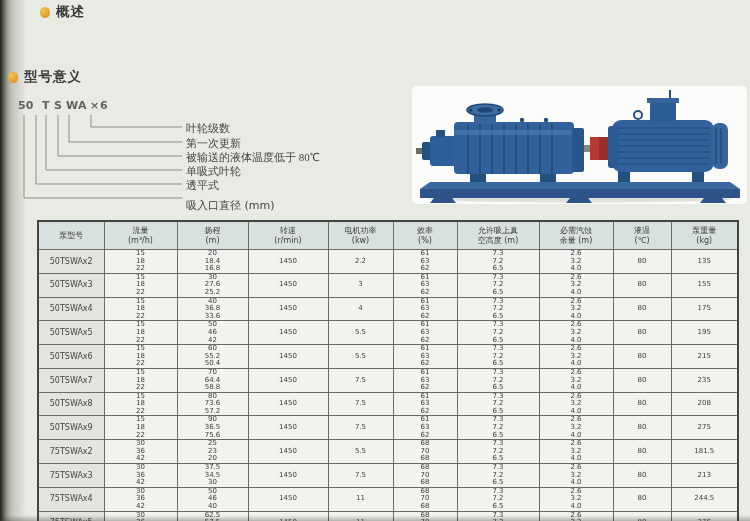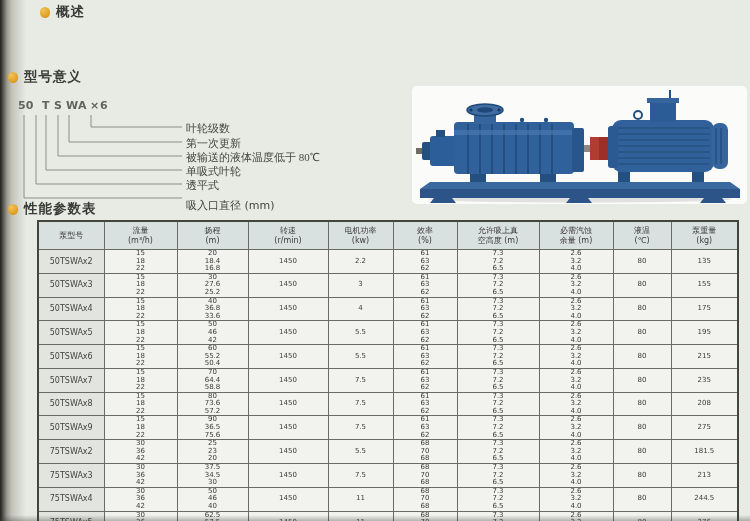--- a/index.html
+++ b/index.html
@@ -198,24 +198,20 @@
           <line x1="309" y1="42" x2="309" y2="78"></line>
         </g>
 
       <rect x="238" y="15" width="26" height="21" fill="#2c5c95"></rect>
       <rect x="235" y="12" width="32" height="5" fill="#35659c"></rect>
       <circle cx="226" cy="29" r="4" fill="none" stroke="#24507f" stroke-width="2"></circle>
       <line x1="258" y1="4" x2="258" y2="12" stroke="#24507f" stroke-width="2"></line>
     </svg>
   </div>
 
-  <div class="section-heading" style="top:200px;">
-    <span class="bullet"></span>
-    <span>性能参数表</span>
-  </div>
 
   <table id="perf-table">
     <colgroup>
       <col style="width:66px">
         <col style="width:73px">
         <col style="width:71px">
       <col style="width:80px">
         <col style="width:65px">
         <col style="width:64px">
       <col style="width:82px">

